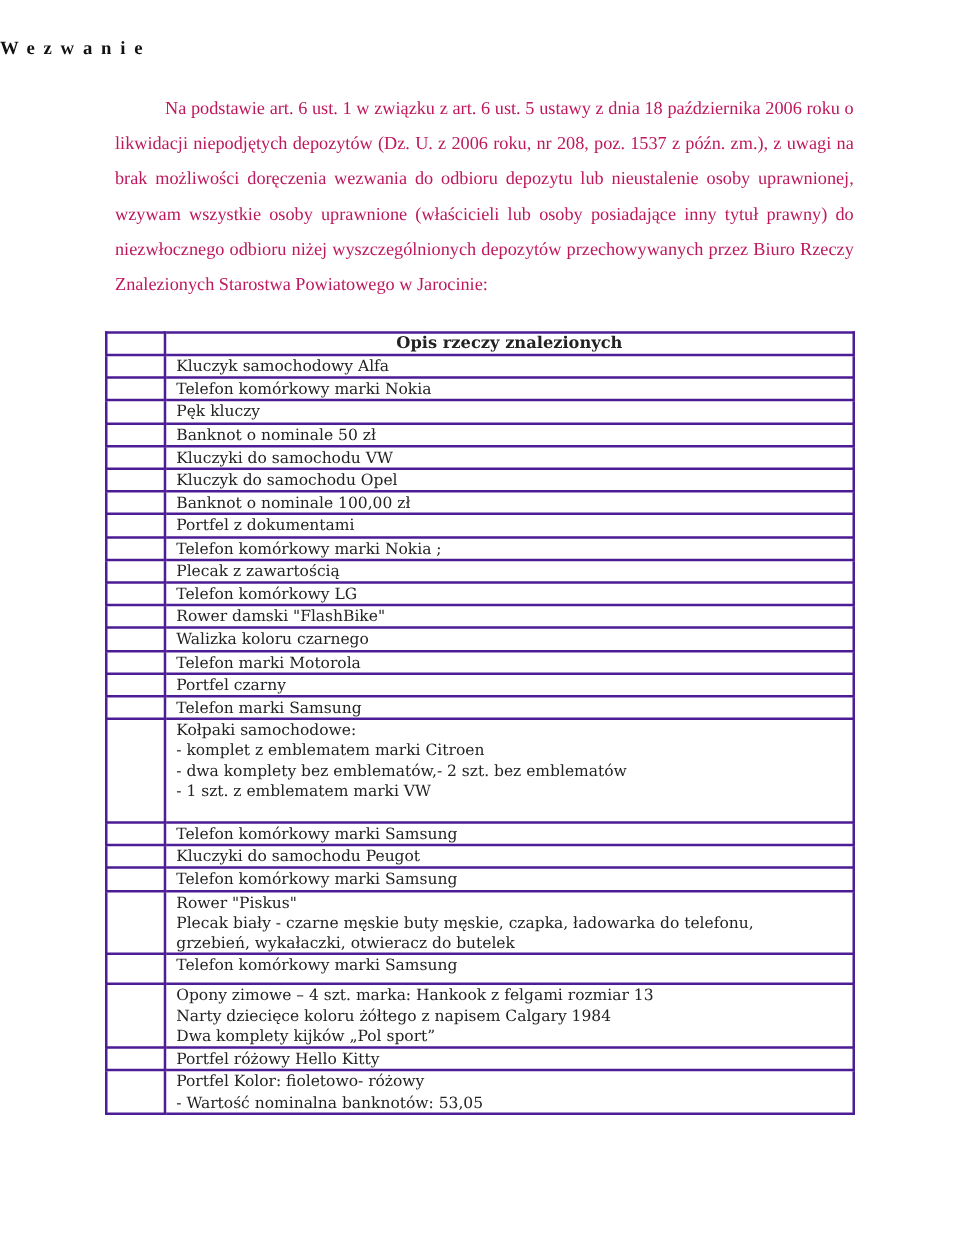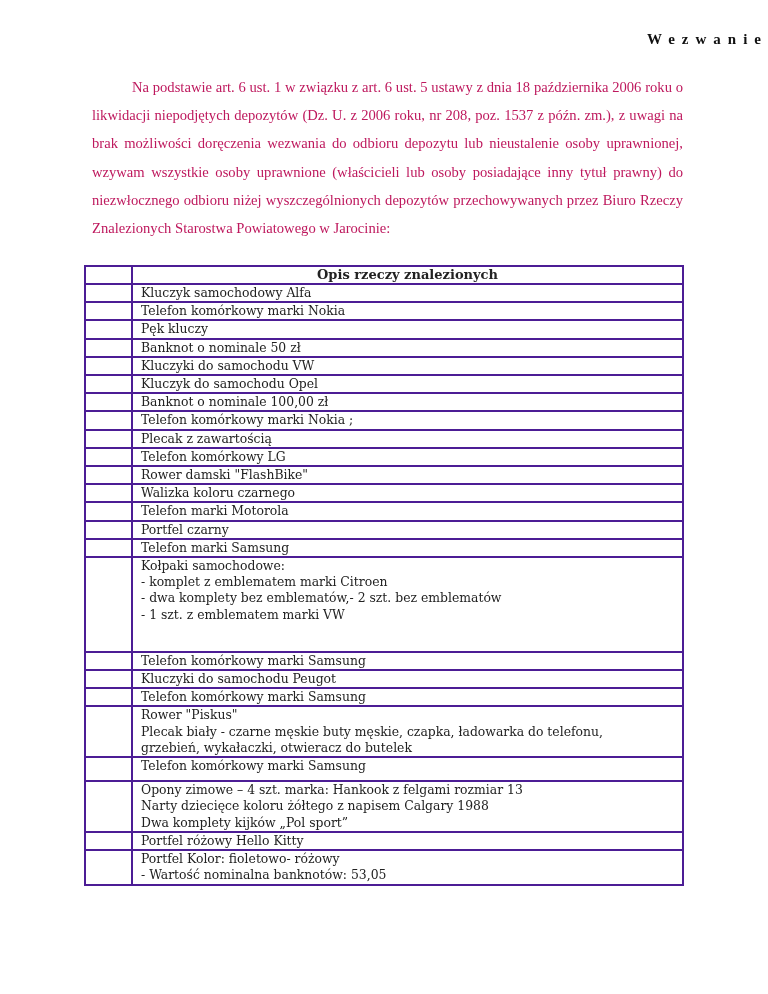--- a/index.html
+++ b/index.html
@@ -13,21 +13,21 @@
       position: relative;
       overflow: hidden;
       font-family: "DejaVu Serif", "Liberation Serif", serif;
       color: #1a1a1a;
     }
     .title {
       position: absolute;
       top: 31px;
       left: 0;
       width: 768px;
-      text-align: right;
+      text-align: left;
       font-family: "Liberation Serif", serif;
       font-weight: bold;
       font-size: 15px;
       letter-spacing: 7px;
       color: #111;
     }
     .intro {
       position: absolute;
       top: 73px;
       left: 92px;
@@ -63,21 +63,21 @@
       padding: 0;
     }
     table.items th.head {
       font-weight: bold;
       text-align: center;
       font-size: 13px;
       line-height: 16px;
       padding-left: 0;
     }
     table.items td .line { display: block; white-space: nowrap; }
-    table.items td.pad-bottom { padding-bottom: 28px; border-radius: 17px; }
+    table.items td.pad-bottom { padding-bottom: 16px; border-radius: 17px; }
     table.items td.pad-bottom-sm { padding-bottom: 6px; }
   </style>
 </head>
 <body>
 
 <div class="title">Wezwanie</div>
 
 <p class="intro">Na podstawie art. 6 ust. 1 w związku z art. 6 ust. 5 ustawy z dnia 18 października 2006 roku o likwidacji niepodjętych depozytów (Dz. U. z 2006 roku, nr 208, poz. 1537 z późn. zm.), z uwagi na brak możliwości doręczenia wezwania do odbioru depozytu lub nieustalenie osoby uprawnionej, wzywam wszystkie osoby uprawnione (właścicieli lub osoby posiadające inny tytuł prawny) do niezwłocznego odbioru niżej wyszczególnionych depozytów przechowywanych przez Biuro Rzeczy Znalezionych Starostwa Powiatowego w Jarocinie:</p>
 
 <table class="items">
@@ -126,20 +126,26 @@
       </tr>
     <tr>
         <td class="num"></td>
         <td>
           <span class="line">Banknot o nominale 100,00 zł</span>
         </td>
       </tr>
     <tr>
         <td class="num"></td>
         <td>
+          <span class="line">Portfel z dokumentami</span>
+        </td>
+      </tr>
+    <tr>
+        <td class="num"></td>
+        <td>
           <span class="line">Telefon komórkowy marki Nokia ;</span>
         </td>
       </tr>
     <tr>
         <td class="num"></td>
         <td>
           <span class="line">Plecak z zawartością</span>
         </td>
       </tr>
     <tr>
@@ -216,21 +222,21 @@
     <tr>
         <td class="num"></td>
         <td class="pad-bottom-sm">
           <span class="line">Telefon komórkowy marki Samsung</span>
         </td>
       </tr>
     <tr>
         <td class="num"></td>
         <td>
       <span class="line">Opony zimowe – 4 szt. marka: Hankook z felgami rozmiar 13</span>
-      <span class="line">Narty dziecięce koloru żółtego z napisem Calgary 1988</span>
+      <span class="line">Narty dziecięce koloru żółtego z napisem Calgary 1984</span>
       <span class="line">Dwa komplety kijków „Pol sport”</span>
     </td>
       </tr>
     <tr>
         <td class="num"></td>
         <td>
           <span class="line">Portfel różowy Hello Kitty</span>
         </td>
       </tr>
     <tr>

